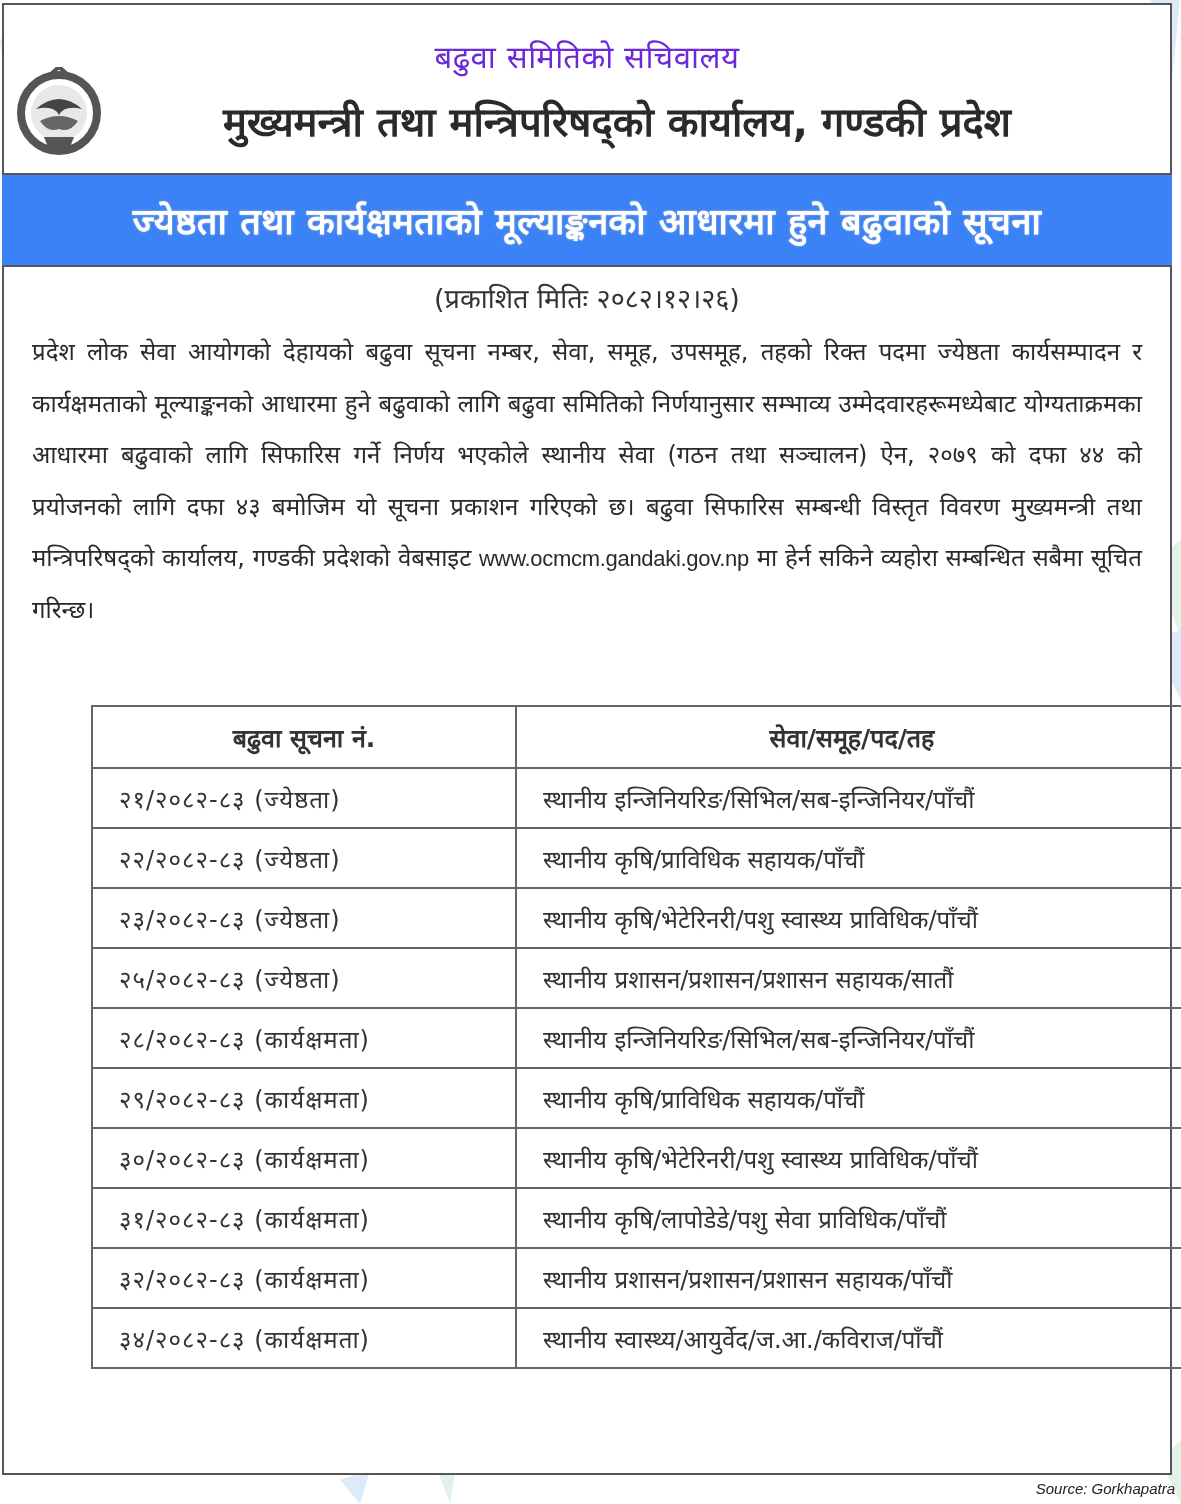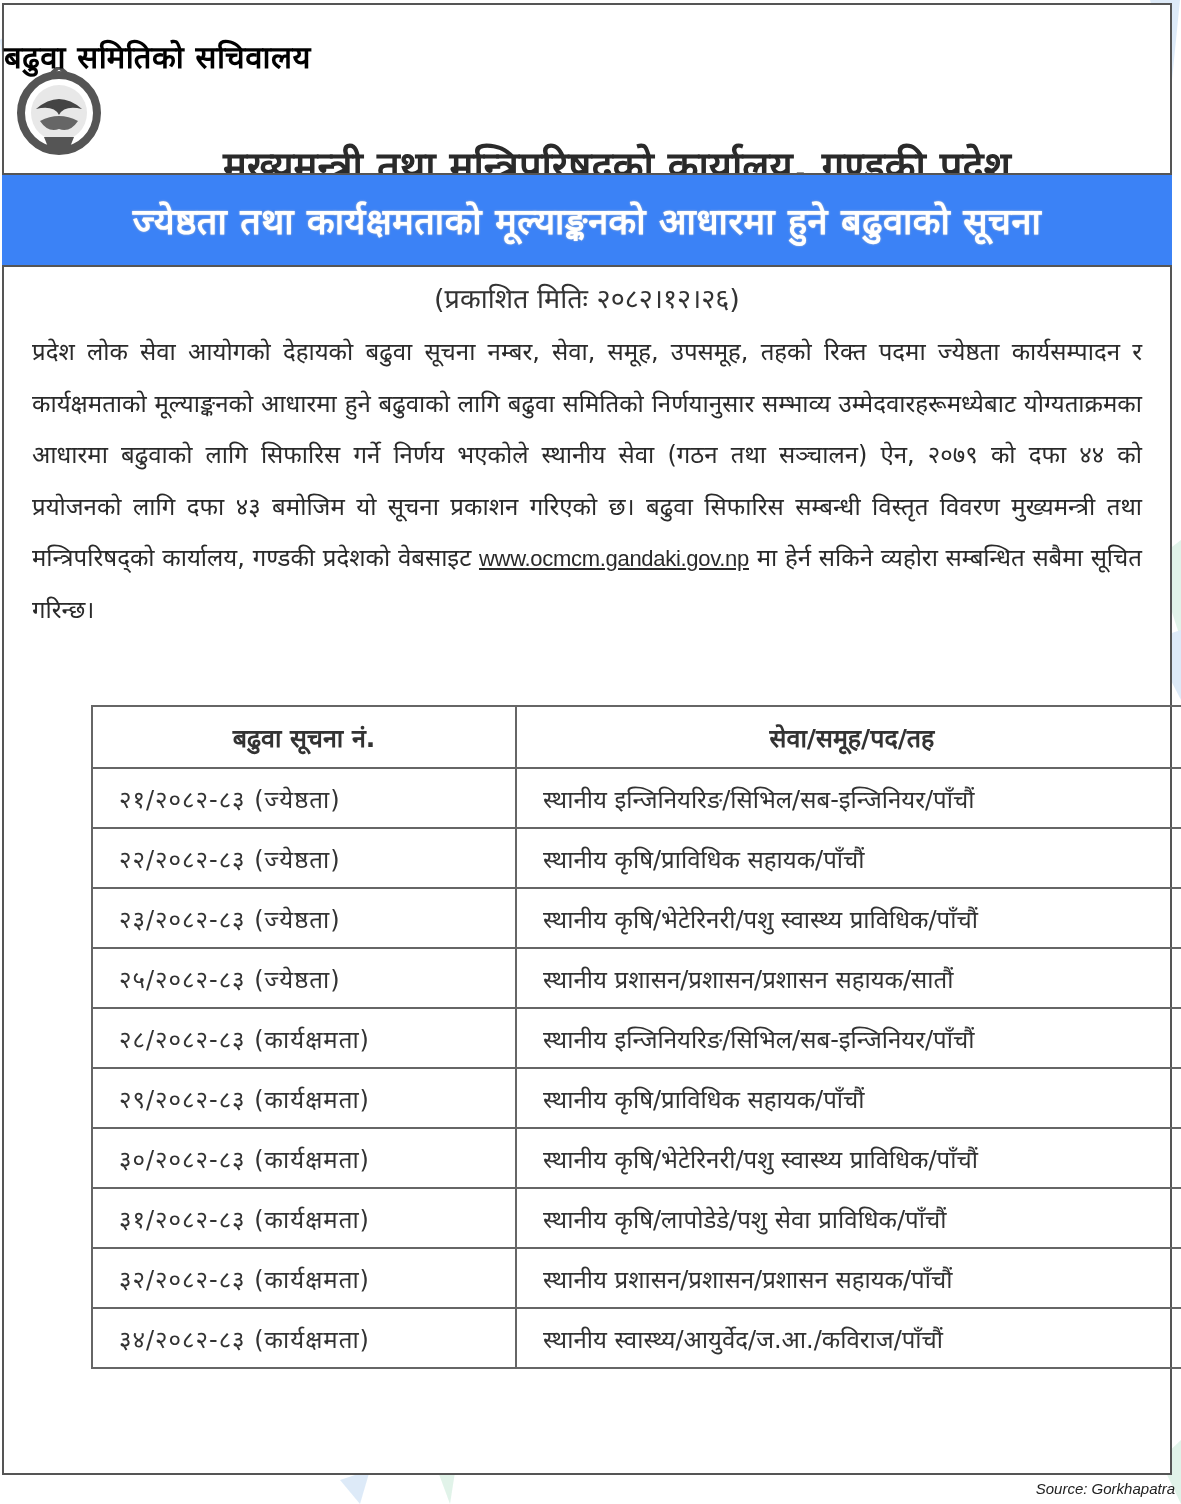--- a/index.html
+++ b/index.html
@@ -37,37 +37,37 @@
       left: 10px;
       top: 62px;
       width: 90px;
       height: 92px;
     }
     .header-line1 {
       position: absolute;
       left: 0;
       width: 100%;
       top: 30px;
+      text-align: center;
       font-size: 31px;
-      font-weight: bold;
-      color: #000000;
+      font-weight: normal;
+      color: #6d28d9;
       letter-spacing: 0.5px;
     }
     .header-line2 {
       position: absolute;
       left: 0;
       width: 100%;
       top: 88px;
       padding-left: 60px;
       box-sizing: border-box;
       text-align: center;
       font-size: 40px;
       font-weight: bold;
       color: #2a2a2a;
-      margin-top: 44px;
     }
     .banner {
       position: absolute;
       left: -2px;
       top: 168px;
       width: calc(100% + 4px);
       height: 94px;
       background: #3b82f6;
       border-top: 2px solid #555;
       border-bottom: 2px solid #555;
@@ -100,21 +100,20 @@
       width: 1110px;
       font-size: 24px;
       line-height: 51.5px;
       text-align: justify;
       color: #2a2a2a;
     }
     .paragraph .url {
       font-family: "Liberation Sans", sans-serif;
       font-size: 22px;
       letter-spacing: -0.3px;
-      text-decoration: underline;
     }
     .notice-table {
       position: absolute;
       left: 40px;
       top: 700px;
       width: 1098px;
       border-collapse: collapse;
       border: 2px solid #555;
       table-layout: fixed;
       margin-left: 47px;

